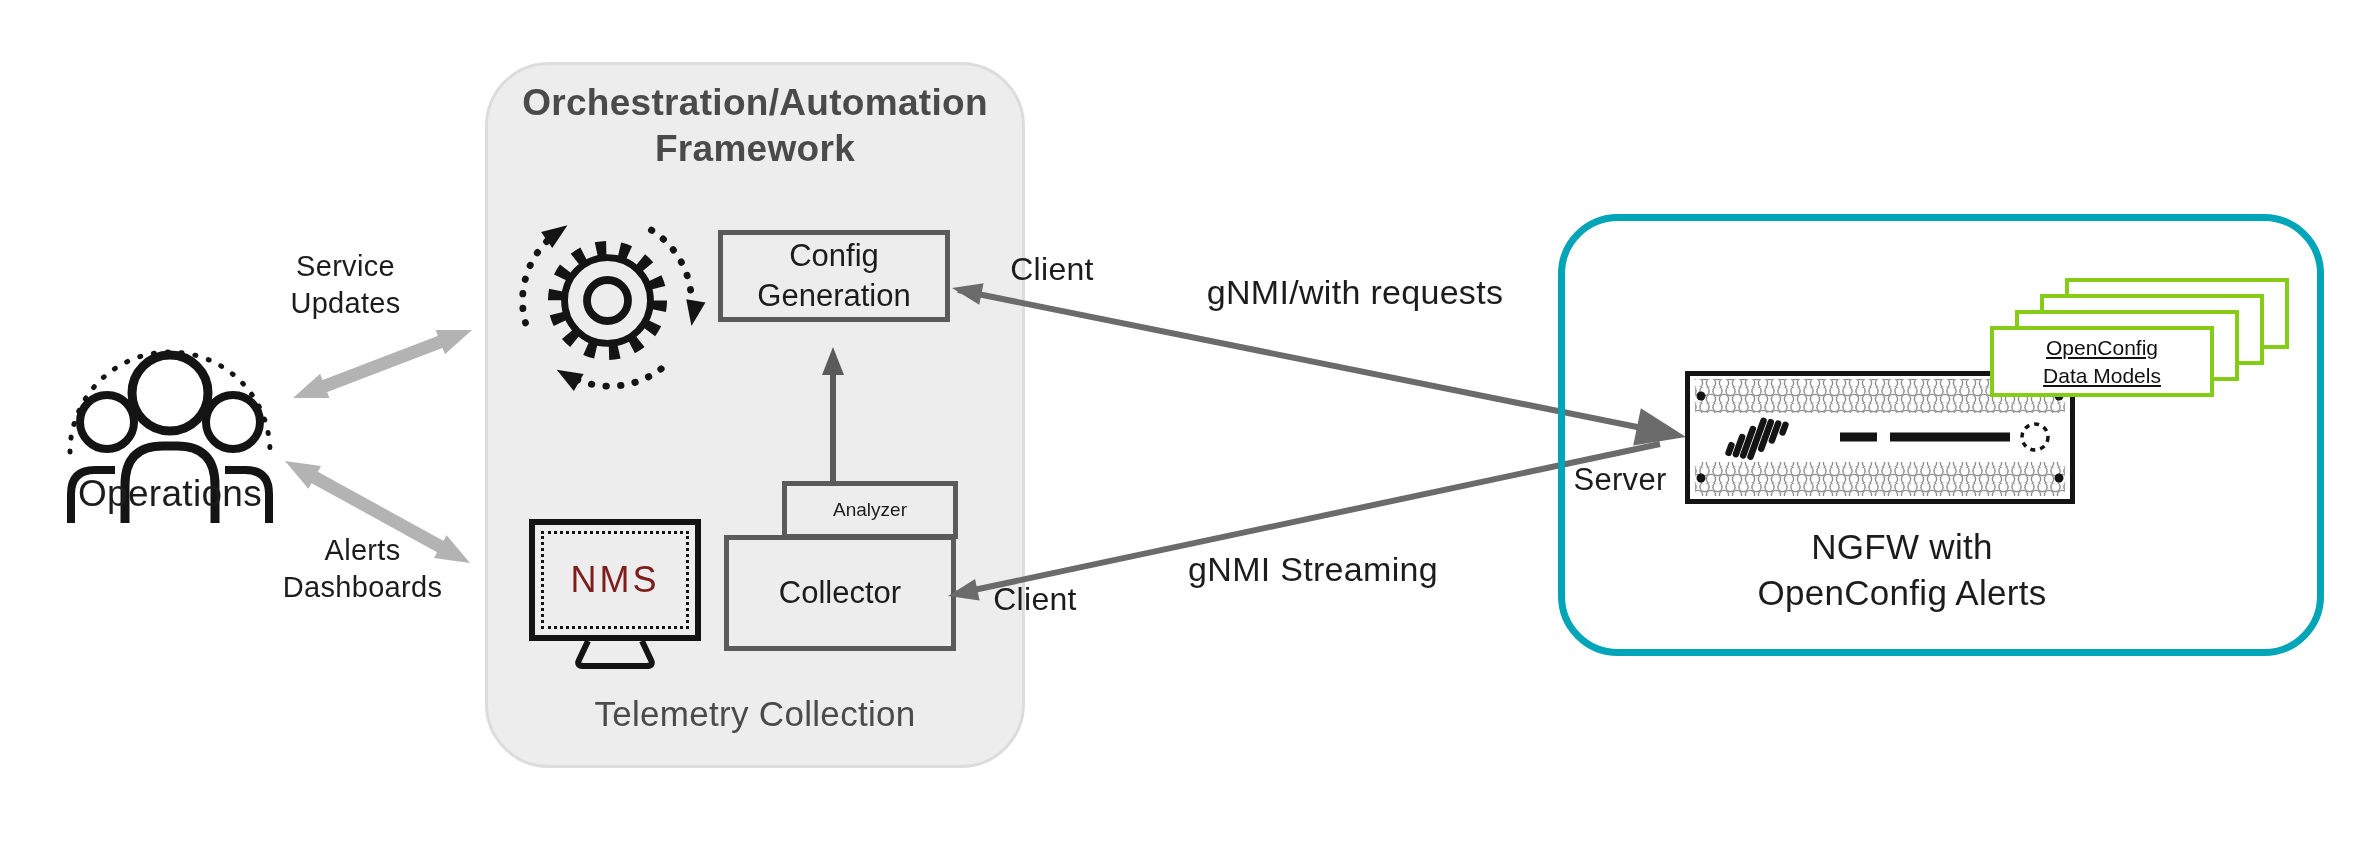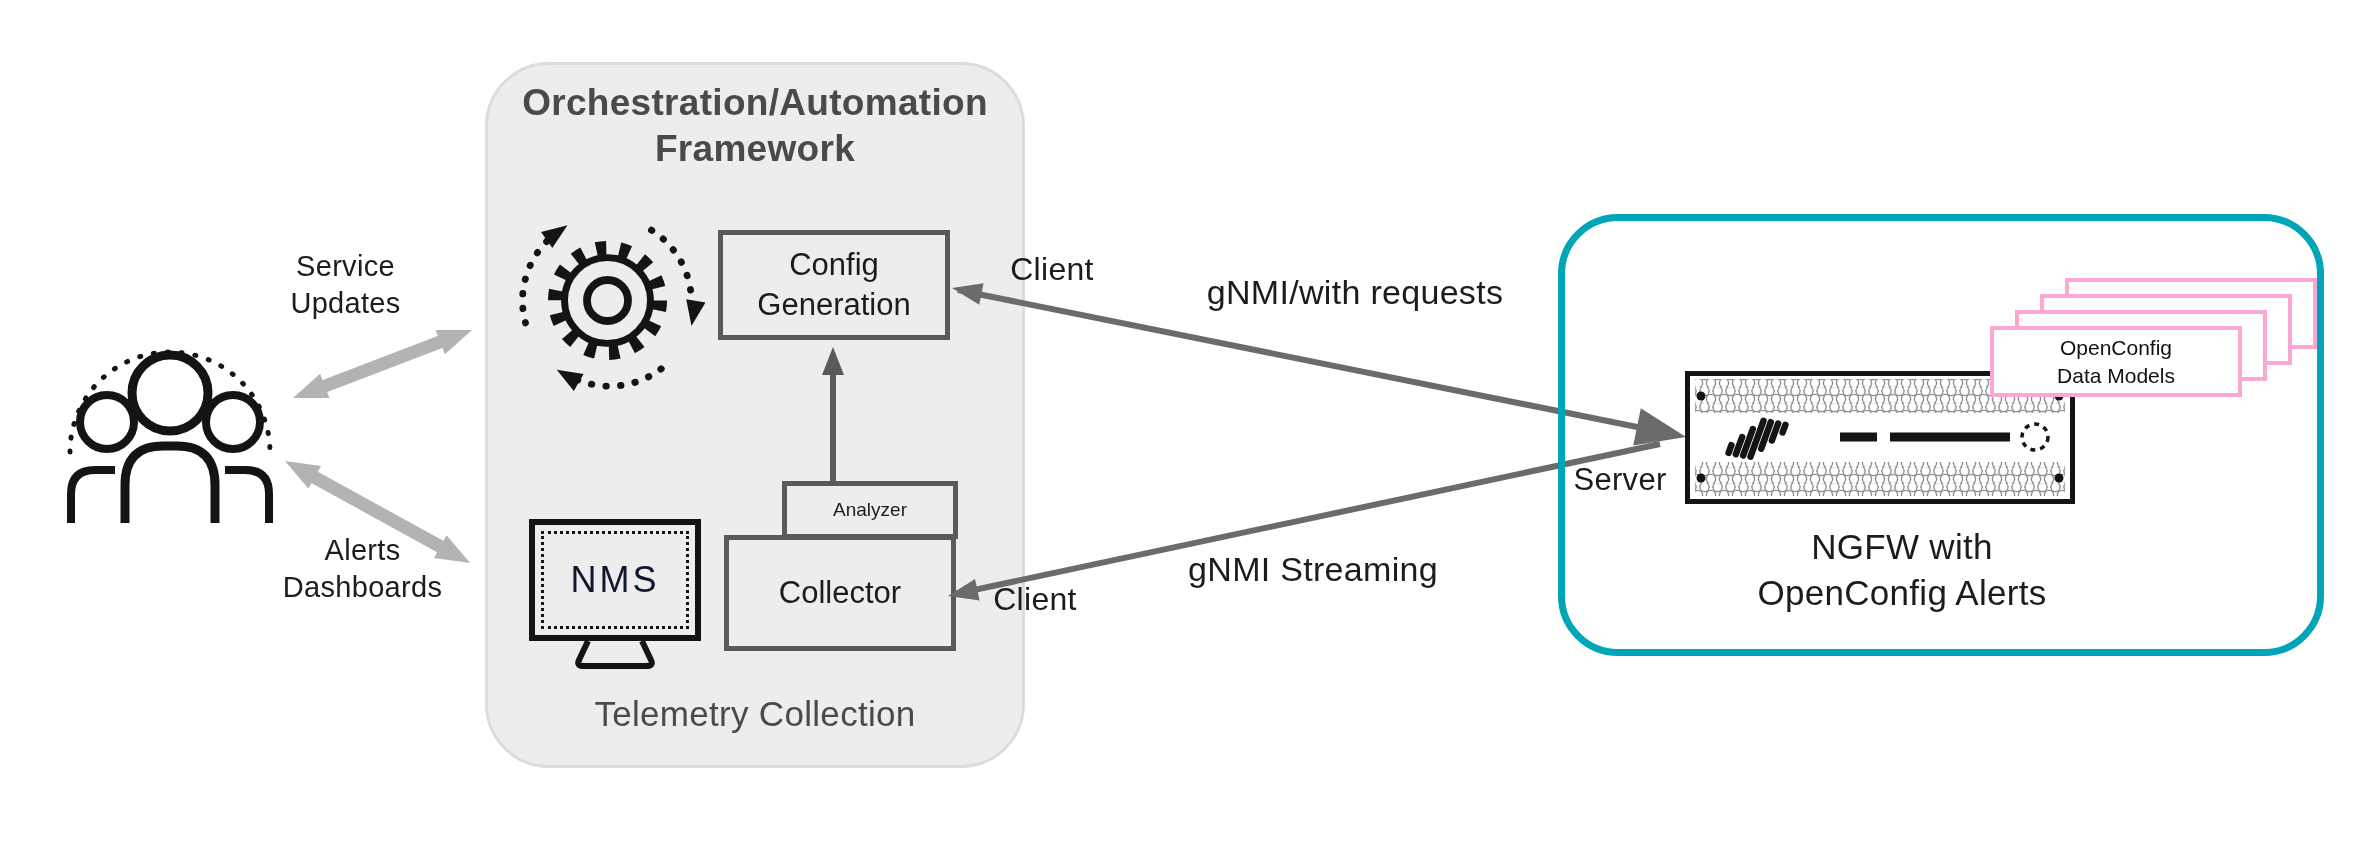--- a/index.html
+++ b/index.html
@@ -20,53 +20,53 @@
     left:485px;top:62px;width:540px;height:706px;background:#ededed;
     border:3px solid #dcdcdc;border-radius:64px;box-sizing:border-box;z-index:1;
   }
   #panel-title{left:485px;top:80px;width:540px;font-weight:bold;font-size:37px;color:#4a4a4a;line-height:1.25;z-index:2;}
   #telemetry-label{left:485px;top:692px;width:540px;font-weight:normal;font-size:35px;color:#4a4a4a;z-index:2;}
 
   .node-box{
     position:absolute;box-sizing:border-box;border:5px solid #5a5a5a;background:#ededed;
     display:flex;align-items:center;justify-content:center;text-align:center;color:#1c1c1c;
   }
-  #config-box{left:718px;top:230px;width:232px;height:110px;font-size:31px;line-height:1.3;padding:0 17px;z-index:2;}
+  #config-box{left:718px;top:230px;width:232px;height:92px;font-size:31px;line-height:1.3;padding:0 17px;z-index:2;}
   #analyzer-box{left:782px;top:481px;width:176px;height:58px;font-size:19px;z-index:4;}
   #collector-box{left:724px;top:535px;width:232px;height:116px;font-size:31px;z-index:3;}
 
   #nms-monitor{
     position:absolute;left:529px;top:519px;width:172px;height:122px;box-sizing:border-box;
     border:6px solid #141414;background:#ededed;z-index:2;
   }
   #nms-inner{
     position:absolute;inset:6px;border:3px dotted #141414;
     display:flex;align-items:center;justify-content:center;
-    font-size:36px;letter-spacing:3px;color:#0f172a;
+    font-size:36px;letter-spacing:3px;color:#7f1d1d;
   }
   #nms-stand{left:572px;top:641px;z-index:2;}
 
   
   #client-top{left:982px;top:249px;width:140px;font-size:32px;z-index:8;}
   #requests-label{left:1185px;top:271px;width:340px;font-size:34px;z-index:8;}
   #client-bottom{left:965px;top:579px;width:140px;font-size:32px;z-index:8;}
   #streaming-label{left:1140px;top:548px;width:250px;font-size:34px;z-index:8;margin-left:48px;}
   #server-label{left:1555px;top:460px;width:130px;font-size:31px;z-index:8;}
 
   
   #ngfw-zone{
     left:1558px;top:214px;width:766px;height:442px;border:7px solid #00A5B8;
     border-radius:60px;box-sizing:border-box;background:transparent;z-index:6;
   }
   #ngfw-title{left:1692px;top:524px;width:420px;font-size:35px;line-height:1.3;z-index:7;}
   #appliance{left:1685px;top:371px;z-index:10;}
 
   .oc-card{
-    position:absolute;width:252px;height:71px;box-sizing:border-box;
-    border:4px solid #f9a8d4;background:#ffffff;
+    position:absolute;width:224px;height:71px;box-sizing:border-box;
+    border:4px solid #84cc16;background:#ffffff;text-decoration:underline;
   }
   #oc-card-front{left:1990px;top:326px;z-index:14;display:flex;align-items:center;justify-content:center;
     text-align:center;font-size:21px;line-height:1.3;color:#111;}
   #oc-card-2{left:2015px;top:310px;z-index:13;}
   #oc-card-3{left:2040px;top:294px;z-index:12;}
   #oc-card-4{left:2065px;top:278px;z-index:11;}
 
   #gear-icon{left:505px;top:198px;z-index:2;}
   #people-icon{left:55px;top:280px;}
   #arrows{left:0;top:0;z-index:5;pointer-events:none;}
@@ -78,20 +78,21 @@
 
   <svg id="people-icon" class="abs" width="230" height="275" viewBox="0 0 230 275">
     <path d="M15 172 A100 100 0 0 1 215 172" fill="none" stroke="#141414" stroke-width="5" stroke-linecap="round" stroke-dasharray="1 13"></path>
     <circle cx="52" cy="142" r="27" fill="#ffffff" stroke="#141414" stroke-width="8"></circle>
     <path d="M16 243 V214 Q16 190 40 190 H60" fill="none" stroke="#141414" stroke-width="8" stroke-linejoin="round"></path>
     <circle cx="178" cy="142" r="27" fill="#ffffff" stroke="#141414" stroke-width="8"></circle>
     <path d="M214 243 V214 Q214 190 190 190 H170" fill="none" stroke="#141414" stroke-width="8" stroke-linejoin="round"></path>
     <circle cx="115" cy="113" r="38" fill="#ffffff" stroke="#141414" stroke-width="9"></circle>
     <path d="M70 243 V205 Q70 166 108 166 H122 Q160 166 160 205 V243" fill="#ffffff" stroke="#141414" stroke-width="9" stroke-linejoin="round"></path>
   </svg>
+  <div id="ops-label" class="lbl">Operations</div>
   <div id="svc-label" class="lbl">Service Updates</div>
   <div id="alerts-label" class="lbl">Alerts Dashboards</div>
 
   <div id="panel" class="abs"></div>
 
   <div id="panel-title" class="lbl">
     <span style="display:block">Orchestration/Automation</span>
     <span style="display:block">Framework</span>
   </div>
 

